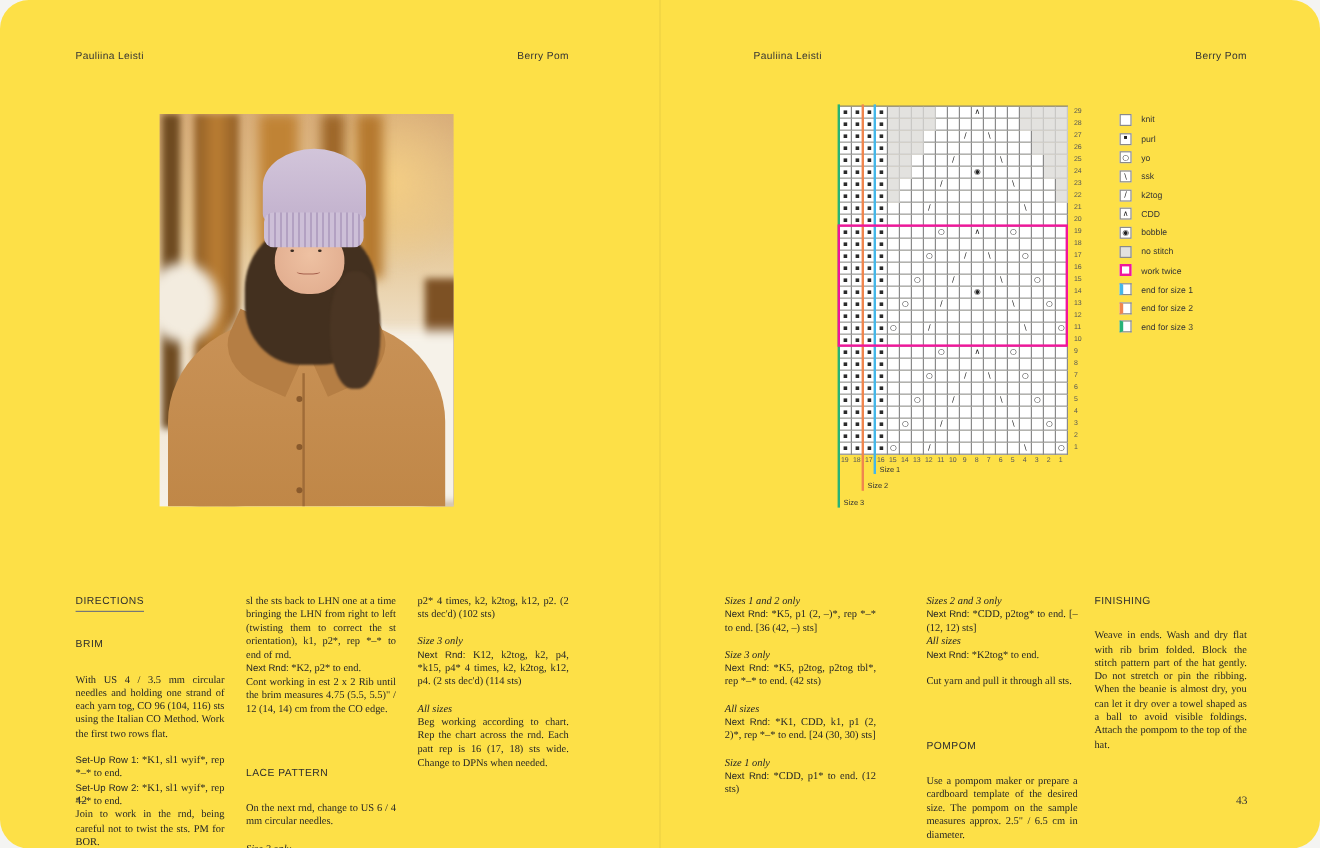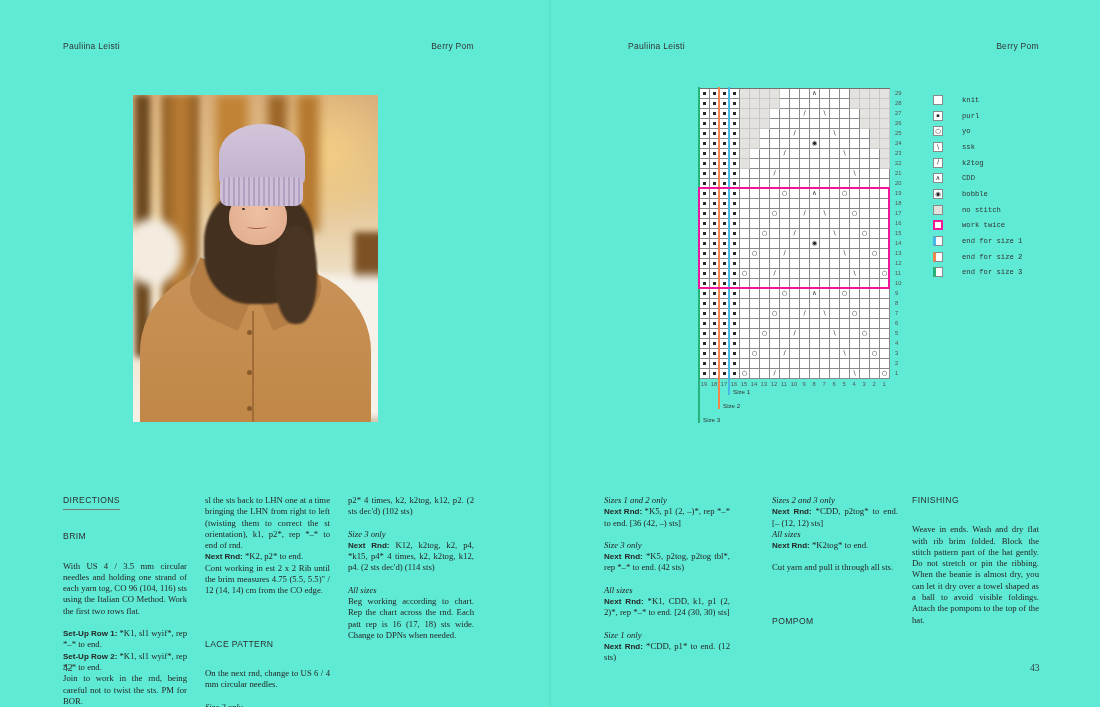--- a/index.html
+++ b/index.html
@@ -1,33 +1,33 @@
 <!DOCTYPE html>
 <html><head>
 <meta charset="utf-8">
 <style>
   html,body{margin:0;padding:0;background:#f4f4f2;}
-  #spread{position:relative;width:1100px;height:707px;background:#5eead4;overflow:hidden;
-          font-family:"Liberation Serif",serif;color:#262626;}
+  #spread{position:relative;width:1100px;height:707px;background:#fde047;overflow:hidden;
+          font-family:"Liberation Serif",serif;color:#262626;border-radius:24px;}
   .gutter{position:absolute;left:549px;top:0;width:2px;height:707px;
           background:linear-gradient(90deg,rgba(255,255,255,0),rgba(0,0,0,.07),rgba(255,255,255,0));}
   .hdr{position:absolute;top:41px;font-family:"Liberation Sans",sans-serif;font-size:8.5px;
        letter-spacing:.3px;color:#333;}
   .pagenum{position:absolute;top:663px;font-size:9.5px;color:#333;font-family:Liberation Serif, serif;}
 
   
   .col{position:absolute;top:458px;font-size:8.7px;line-height:11.3px;text-align:justify;margin-top:37px;}
   .col .p{margin:0;}
   .col .h1{font-family:"Liberation Sans",sans-serif;font-size:8.6px;letter-spacing:.4px;color:#2e2e2e;
            width:max-content;border-bottom:1px solid #777;padding-bottom:3px;text-align:left;}
   .col .h2{font-family:"Liberation Sans",sans-serif;font-size:8.6px;letter-spacing:.4px;color:#2e2e2e;
            margin-bottom:7px;text-align:left;}
   .col .gap{height:11px;}
   .col .bgap{height:21px;}
-  .b{font-family:"Liberation Sans",sans-serif;font-weight:bold;font-size:8px;}
+  .b{font-family:"Liberation Sans",sans-serif;font-weight:normal;font-size:8px;}
   .i{font-style:italic;}
 
   
   #photo{position:absolute;left:133px;top:95px;width:245px;height:327px;overflow:hidden;
          background:linear-gradient(180deg,#d9ae7a 0%,#e4c38d 28%,#eedec4 55%,#f6f1e8 100%);}
   #photo .ly{position:absolute;}
   .blur3{filter:blur(3px);} .blur5{filter:blur(5px);} .blur1{filter:blur(1px);}
 
   
   #chart-wrap{position:absolute;left:699px;top:88px;}
@@ -49,21 +49,21 @@
   #colnums span{width:10px;text-align:center;}
   .sizelabel{position:absolute;font-family:"Liberation Sans",sans-serif;font-size:6.2px;color:#333;
              white-space:nowrap;}
 
   
   #legend{position:absolute;left:933px;top:92px;}
   .litem{display:flex;align-items:center;height:15.7px;}
   .lbox{width:10px;height:10px;box-sizing:border-box;border:1px solid #8a8a8a;background:#fff;
         display:flex;align-items:center;justify-content:center;
         font-family:"DejaVu Sans",sans-serif;font-size:6.5px;line-height:1;color:#222;flex:0 0 10px;}
-  .ltxt{font-family:Liberation Mono, monospace;font-size:7.2px;color:#333;margin-left:19px;white-space:nowrap;text-align:center;}
+  .ltxt{font-family:Liberation Sans, sans-serif;font-size:7.2px;color:#333;margin-left:8px;white-space:nowrap;text-align:center;}
 </style>
 </head>
 <body>
 
 <div id="spread">
 
   <span class="hdr" style="left:63px">Pauliina Leisti</span>
   <span class="hdr" style="left:474px;transform:translateX(-100%)">Berry Pom</span>
   <span class="hdr" style="left:628px">Pauliina Leisti</span>
   <span class="hdr" style="left:1039px;transform:translateX(-100%)">Berry Pom</span>
@@ -874,20 +874,21 @@
       <div class="p"><span class="i">Sizes 2 and 3 only</span></div>
       <div class="p"><span class="b">Next Rnd:</span><span> *CDD, p2tog* to end. [– (12, 12) sts]</span></div>
       <div class="p"><span class="i">All sizes</span></div>
       <div class="p"><span class="b">Next Rnd:</span><span> *K2tog* to end.</span></div>
       <div class="gap"></div>
       <div class="p"><span>Cut yarn and pull it through all sts.</span></div>
       <div class="bgap"></div>
       <div class="bgap"></div>
       <div class="h2"><span>POMPOM</span></div>
       <div class="gap"></div>
+      <div class="p"><span>Use a pompom maker or prepare a cardboard template of the desired size. The pompom on the sample measures approx. 2.5" / 6.5 cm in diameter.</span></div>
     </div>
   <div class="col" style="left:912px;width:127px">
       <div class="h2"><span>FINISHING</span></div>
       <div class="gap"></div>
       <div class="p"><span>Weave in ends. Wash and dry flat with rib brim folded. Block the stitch pattern part of the hat gently. Do not stretch or pin the ribbing. When the beanie is almost dry, you can let it dry over a towel shaped as a ball to avoid visible foldings. Attach the pompom to the top of the hat.</span></div>
     </div>
 
   <span class="pagenum" style="left:63px">42</span>
   <span class="pagenum" style="left:1030px">43</span>
 

